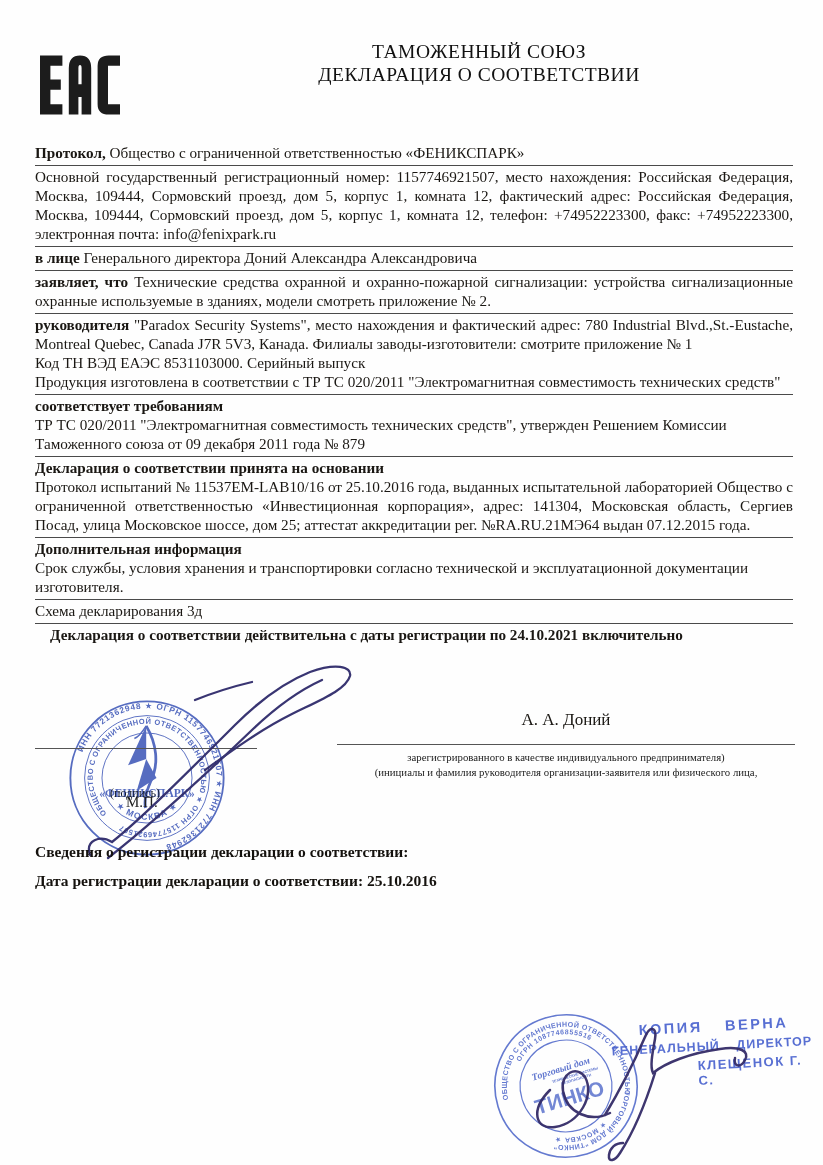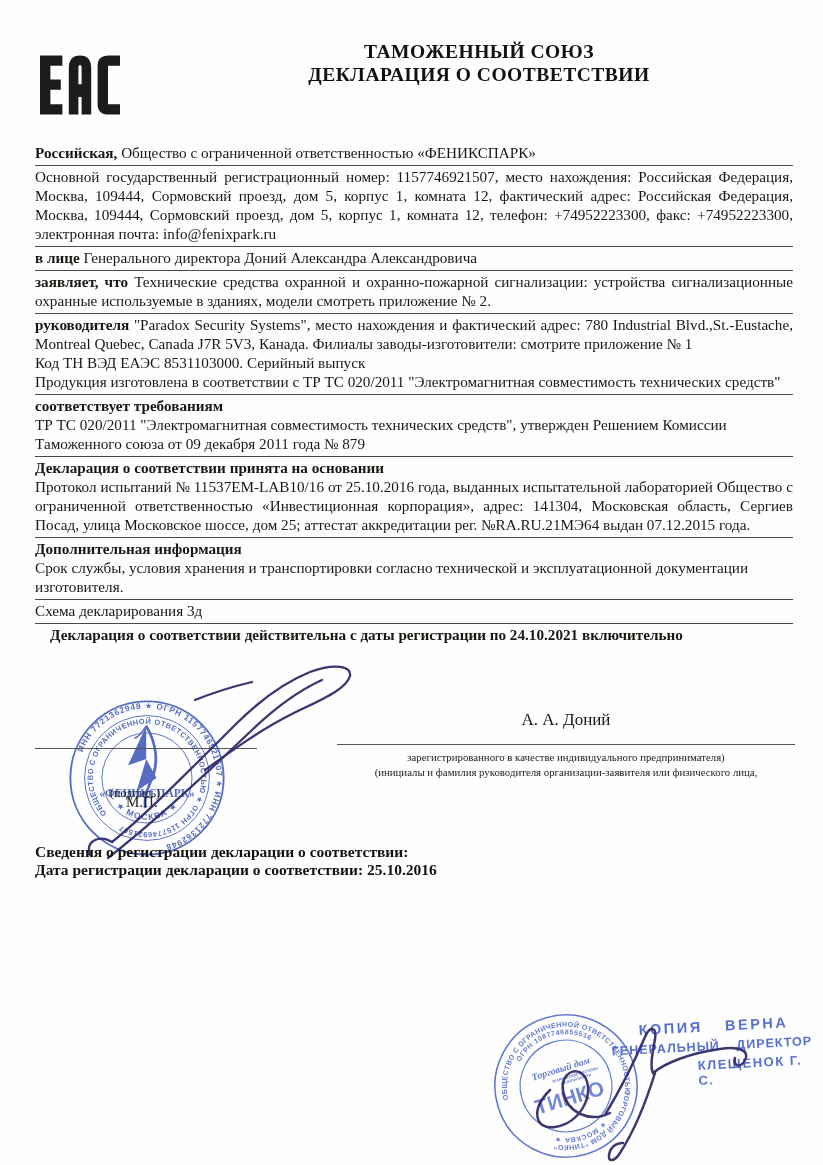--- a/index.html
+++ b/index.html
@@ -4,41 +4,41 @@
 <style>
   html,body { margin:0; padding:0; background:#ffffff; }
   .page {
     position:relative; width:823px; height:1165px; background:#fefefe;
     font-family:"Liberation Serif","DejaVu Serif",serif; color:#1a1713; overflow:hidden;
   }
   
   .eac { position:absolute; left:40px; top:46px; width:80px; height:78px; }
   .doc-title {
     position:absolute; left:190px; right:55px; top:40px; text-align:center;
-    font-weight:bold; font-size:19.5px; line-height:1.2; letter-spacing:.5px; color:#111;
+    font-weight:normal; font-size:19.5px; line-height:1.2; letter-spacing:.5px; color:#111;
   }
   
   .flow { position:absolute; left:35px; top:142px; width:758px; font-size:15.2px; line-height:19px; }
   .sec { border-bottom:1.5px solid #4a4a4a; padding:1px 0 3px; }
   .sec.noline { border-bottom:none;margin-left:15px; }
   .sec p { margin:0; }
   .just { text-align:justify; }
   b.lbl { font-weight:bold; }
   .gap-top { margin-top:6px; }
   
   .sig-line-left { position:absolute; left:35px; top:748px; width:222px; border-top:1.5px solid #555; }
   .sig-caption { position:absolute; left:80px; top:786px; width:110px; text-align:center; font-size:12px; color:#0f172a; }
   .mp { position:absolute; left:126px; top:794px; font-size:15px; color:#222; }
   .head-name { position:absolute; left:337px; width:458px; top:710px; text-align:center; font-size:17px; color:#1a1713; }
   .sig-line-right { position:absolute; left:337px; top:744px; width:458px; border-top:1.3px solid #555; }
   .head-caption { position:absolute; left:327px; width:478px; top:750px; text-align:center; font-size:10.8px; line-height:1.35; color:#222; }
   
   .reg { position:absolute; left:35px; top:843px; width:758px; font-weight:bold; font-size:15.5px; color:#15120e; }
   .reg .row2 { margin-top:17px; }
-  .reg .row3 { }
+  .reg .row3 { margin-top:11px; }
   
   .stamp-fenix { position:absolute; left:68px; top:699px; width:158px; height:158px; opacity:.88; }
   .stamp-tinko { position:absolute; left:492px; top:1012px; width:148px; height:148px; opacity:.85; }
   .stamp-ring { font-family:"Liberation Sans","DejaVu Sans",sans-serif; font-weight:bold; }
   .sig-top { position:absolute; left:40px; top:655px; width:440px; height:215px; }
   .sig-bottom { position:absolute; left:505px; top:1015px; width:310px; height:150px; }
   .copy-stamp {
     position:absolute; left:612px; top:1018px; width:210px; transform:rotate(-3deg);
     font-family:"Liberation Sans","DejaVu Sans",sans-serif; font-weight:bold; color:#4a63cf; opacity:.92;
   }
@@ -59,21 +59,21 @@
     </g>
   </svg>
 
   <div class="doc-title">
     <div>ТАМОЖЕННЫЙ СОЮЗ</div>
     <div>ДЕКЛАРАЦИЯ О СООТВЕТСТВИИ</div>
   </div>
 
   <div class="flow">
     <div class="sec">
-      <p><b class="lbl">Российская,</b>
+      <p><b class="lbl">Протокол,</b>
          <span>Общество с ограниченной ответственностью «ФЕНИКСПАРК»</span></p>
     </div>
     <div class="sec">
       <p class="just">Основной государственный регистрационный номер: 1157746921507, место нахождения: Российская Федерация, Москва, 109444, Сормовский проезд, дом 5, корпус 1, комната 12, фактический адрес: Российская Федерация, Москва, 109444, Сормовский проезд, дом 5, корпус 1, комната 12, телефон: +74952223300, факс: +74952223300, электронная почта: info@fenixpark.ru</p>
     </div>
     <div class="sec">
       <p><b class="lbl">в лице</b>
          <span>Генерального директора Доний Александра Александровича</span></p>
     </div>
     <div class="sec">

